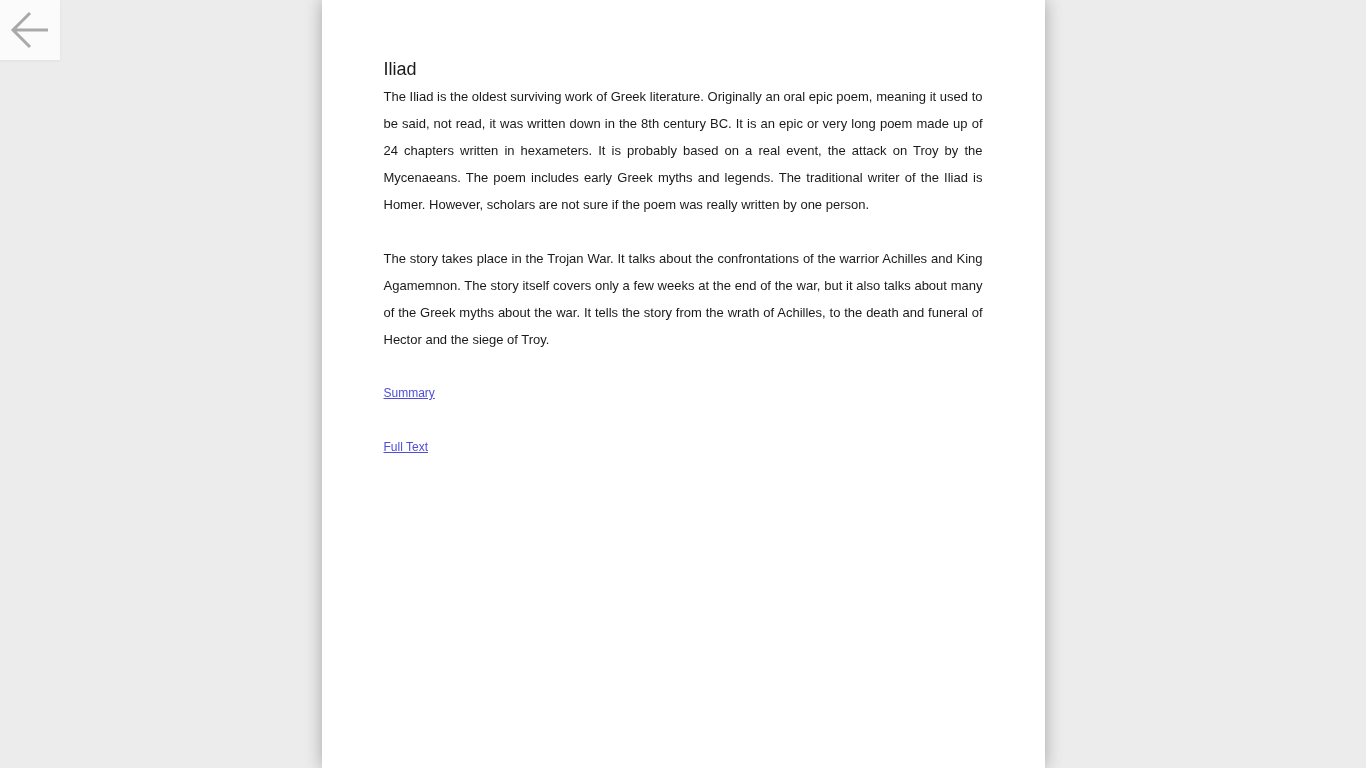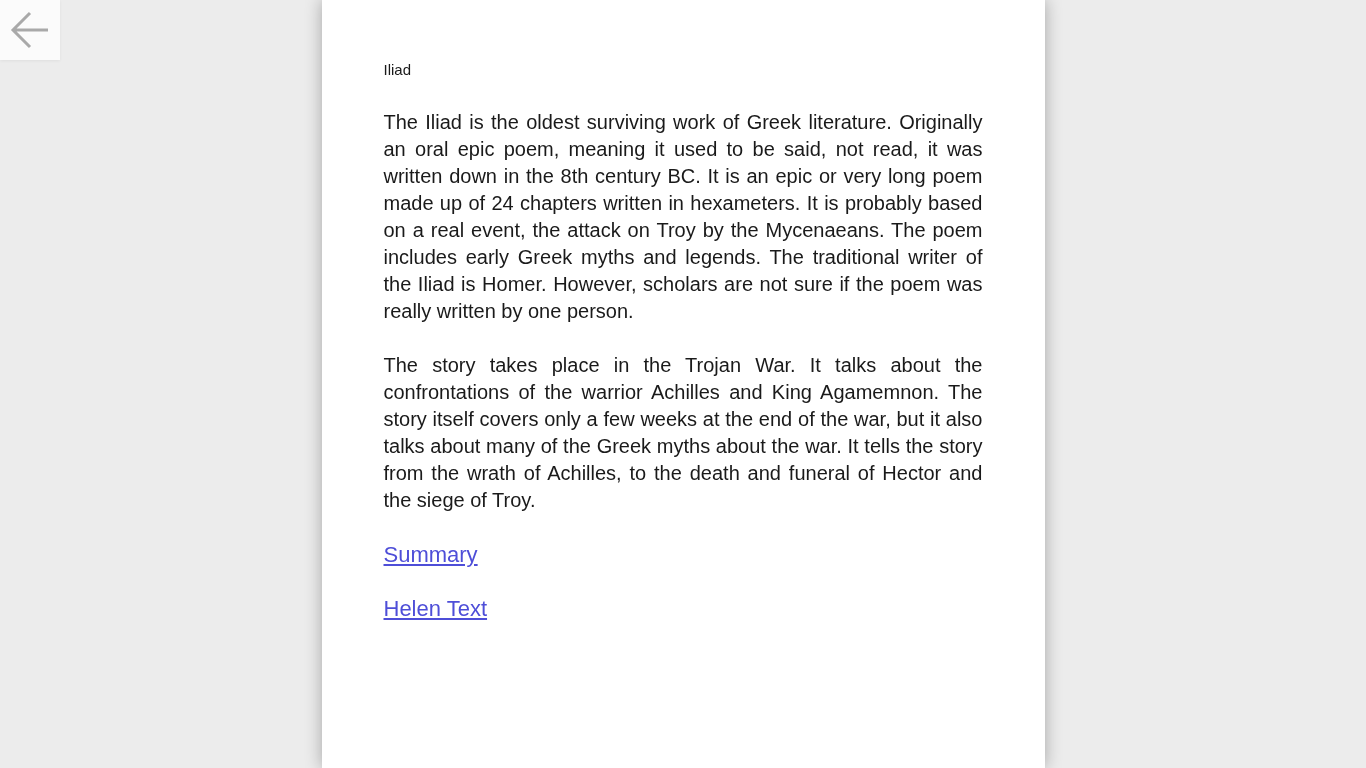--- a/index.html
+++ b/index.html
@@ -39,41 +39,40 @@
   .document-panel {
     width: 723px;
     min-height: 768px;
     margin: 0 auto;
     background: #ffffff;
     box-shadow: 0 0 16px rgba(0,0,0,0.30);
     padding: 56px 62px 40px 62px;
   }
 
   .page-title {
-    font-size: 15px;
+    font-size: 18px;
     line-height: 27px;
     color: #1a1a1a;
     font-weight: 400;
-    margin-bottom: 26px;
   }
 
   .paragraph {
-    font-size: 20px;
+    font-size: 13px;
     line-height: 27px;
     color: #1a1a1a;
     text-align: justify;
     margin-bottom: 27px;
   }
 
   .doc-link-row {
     margin-bottom: 27px;
   }
 
   .doc-link {
-    font-size: 22px;
+    font-size: 12px;
     line-height: 27px;
     color: #4e4ed8;
     text-decoration: underline;
     cursor: pointer;
     margin-top: 40px;
   }
 </style>
 </head>
 <body>
 
@@ -88,15 +87,15 @@
 <main class="document-panel">
   <h1 class="page-title">Iliad</h1>
 
   <p class="paragraph">The Iliad is the oldest surviving work of Greek literature. Originally an oral epic poem, meaning it used to be said, not read, it was written down in the 8th century BC. It is an epic or very long poem made up of 24 chapters written in hexameters. It is probably based on a real event, the attack on Troy by the Mycenaeans. The poem includes early Greek myths and legends. The traditional writer of the Iliad is Homer. However, scholars are not sure if the poem was really written by one person.</p>
   <p class="paragraph">The story takes place in the Trojan War. It talks about the confrontations of the warrior Achilles and King Agamemnon. The story itself covers only a few weeks at the end of the war, but it also talks about many of the Greek myths about the war. It tells the story from the wrath of Achilles, to the death and funeral of Hector and the siege of Troy.</p>
 
   <div class="doc-link-row">
     <a class="doc-link" href="#">Summary</a>
   </div>
   <div class="doc-link-row">
-    <a class="doc-link" href="#">Helen Text</a>
+    <a class="doc-link" href="#">Full Text</a>
   </div>
 </main>
 
 </body></html>

